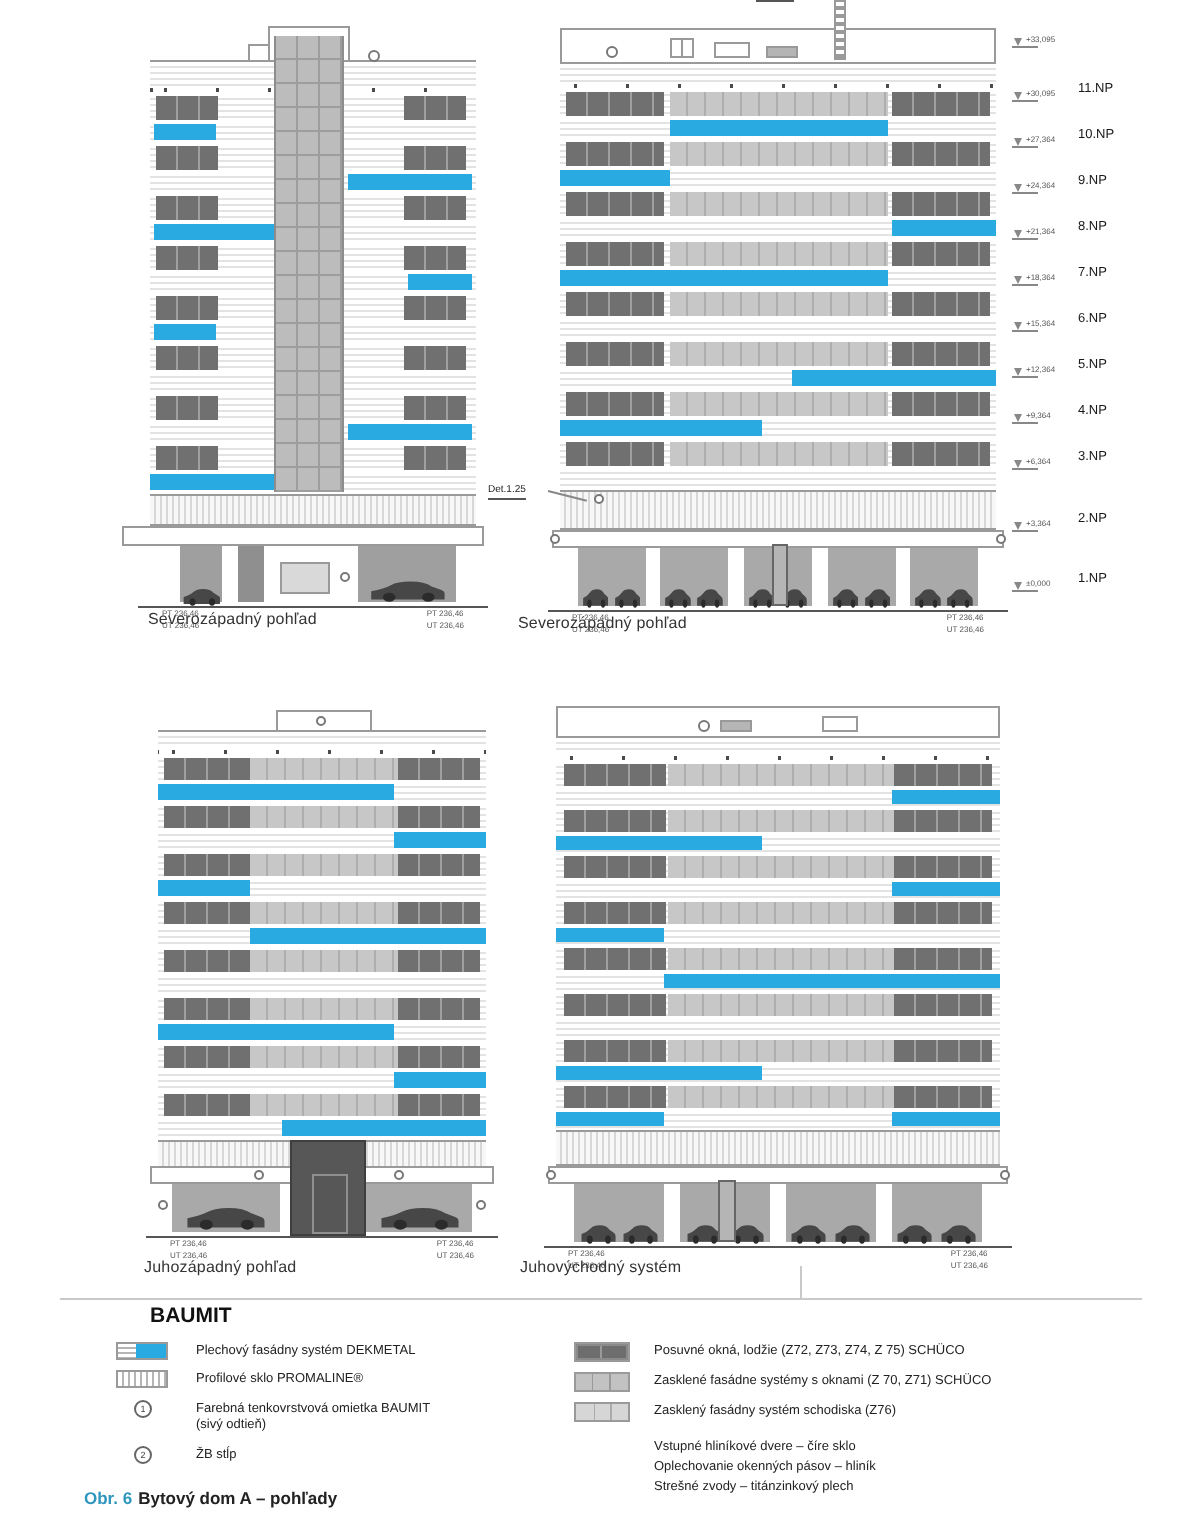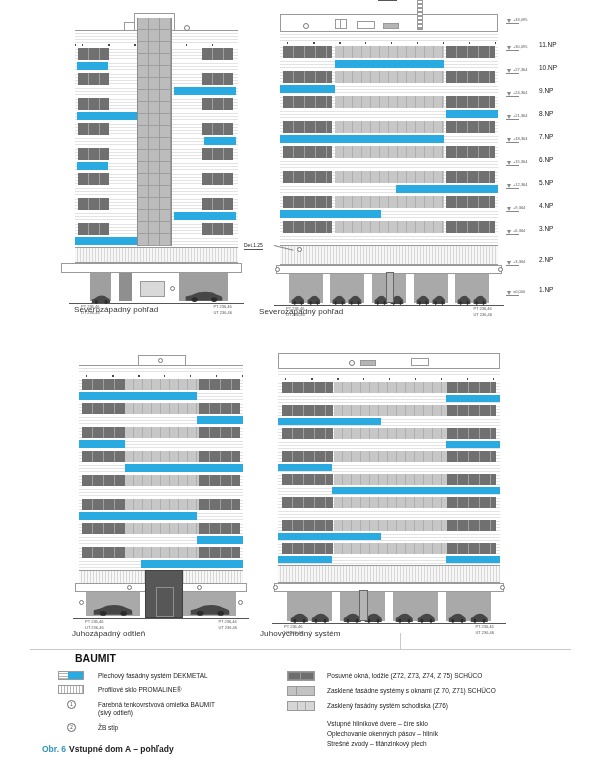--- a/index.html
+++ b/index.html
@@ -627,21 +627,21 @@
       </div>
       <div class="lvlrow" style="top: 278px;">
         <div class="lvltick"></div>
         <span class="lvlval">±0,000</span>
         <span class="lvlfloor">1.NP</span>
       </div>
     </div>
 
   <div id="lbl-ne" class="elevlabel">Severozápadný pohľad</div>
   <div id="lbl-nw" class="elevlabel">Severozápadný pohľad</div>
-  <div id="lbl-sw" class="elevlabel">Juhozápadný odtieň</div>
+  <div id="lbl-sw" class="elevlabel">Juhozápadný pohľad</div>
   <div id="lbl-se" class="elevlabel">Juhovýchodný systém</div>
 
   <div id="sep-line"></div>
   <div id="fold-tick"></div>
 
   <div id="legend-title">BAUMIT</div>
 
   <div id="legend-left">
     <div class="litem">
       <span class="swcol">
@@ -692,16 +692,16 @@
       <span class="llabel">Zasklený fasádny systém schodiska (Z76)</span>
     </div>
     <div id="legend-notes">
       <div>Vstupné hliníkové dvere – číre sklo</div>
       <div>Oplechovanie okenných pásov – hliník</div>
       <div>Strešné zvody – titánzinkový plech</div>
     </div>
   </div>
 
   <div id="caption">
-    <span class="obr">Obr. 6</span><span>Vstupné dom A – pohľady</span>
+    <span class="obr">Obr. 6</span><span>Bytový dom A – pohľady</span>
   </div>
 
 </div>
 
 </body></html>

